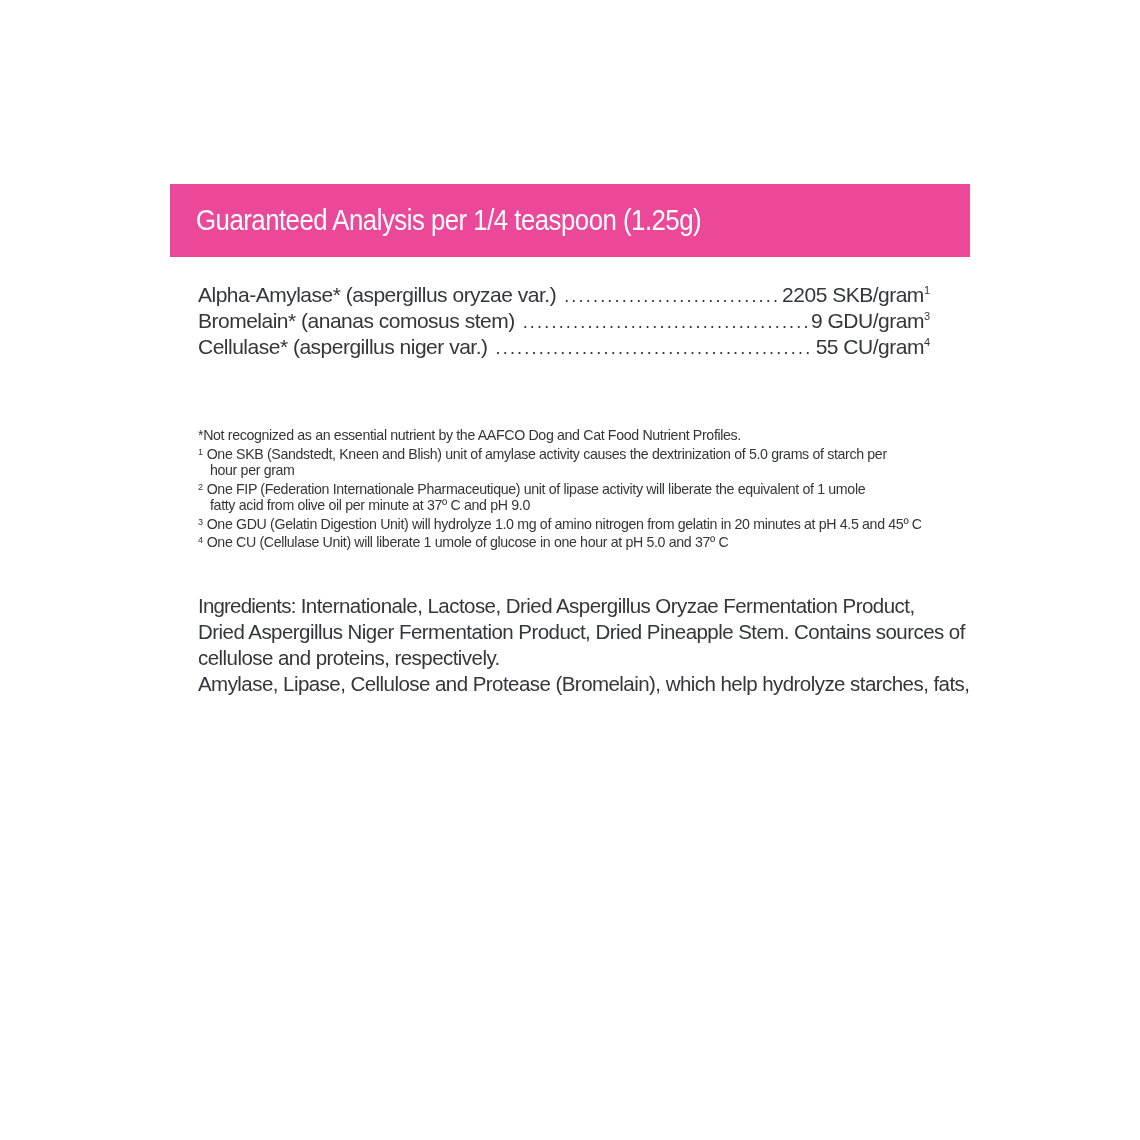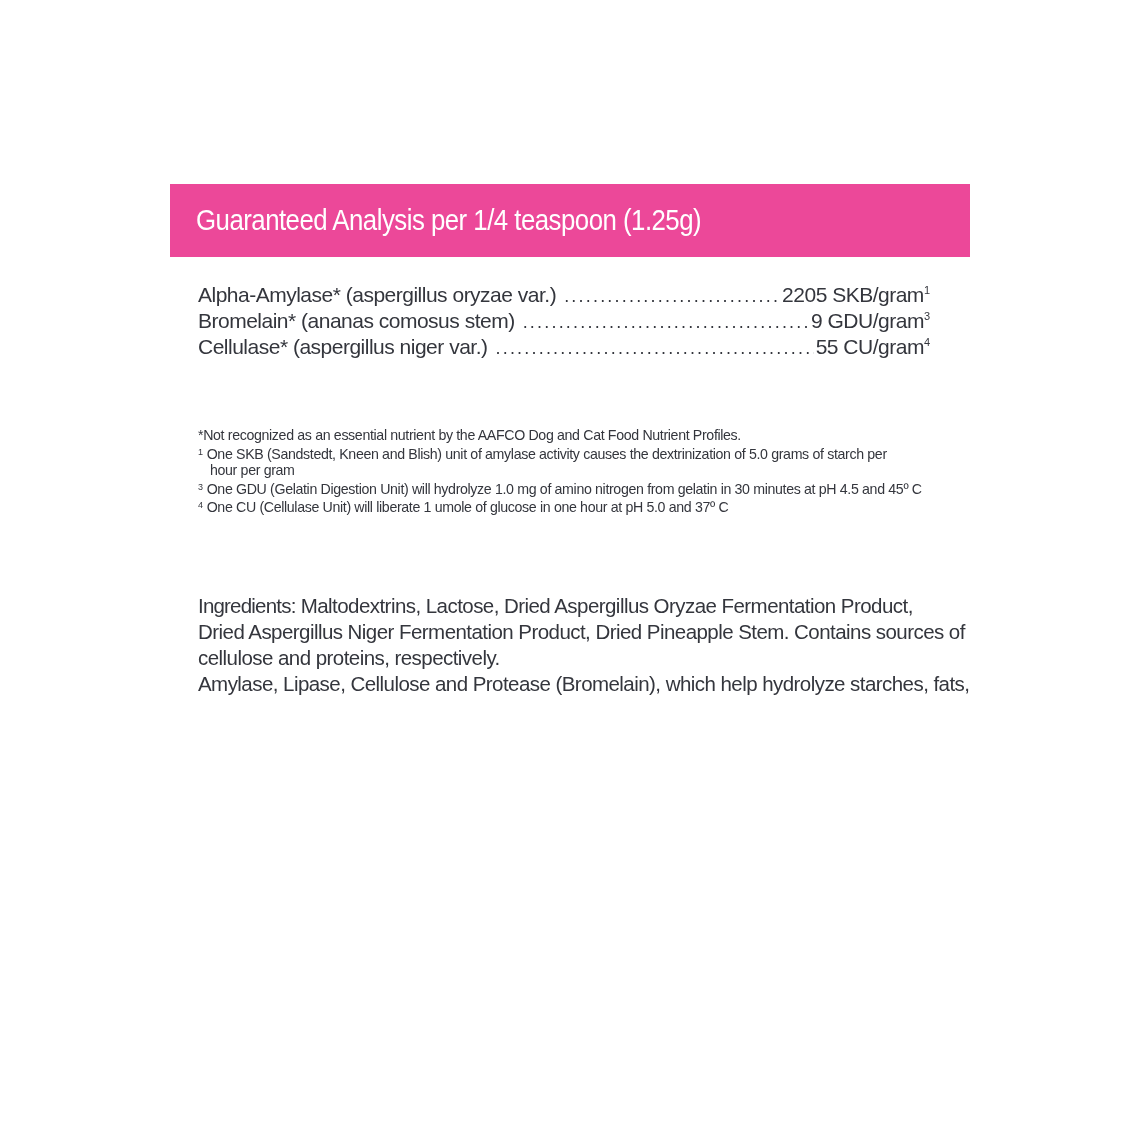--- a/index.html
+++ b/index.html
@@ -135,25 +135,29 @@
   </div>
 </div>
 
 <div class="notes">
   <div class="note">*Not recognized as an essential nutrient by the AAFCO Dog and Cat Food Nutrient Profiles.</div>
   <div class="note">
     <sup>1</sup><span>One SKB (Sandstedt, Kneen and Blish) unit of amylase activity causes the dextrinization of 5.0 grams of starch per</span>
     <span class="cont">hour per gram</span>
   </div>
   <div class="note">
-    <sup>3</sup><span>One GDU (Gelatin Digestion Unit) will hydrolyze 1.0 mg of amino nitrogen from gelatin in 30 minutes at pH 4.5 and 45º C</span>
+    <sup>2</sup><span>One FIP (Federation Internationale Pharmaceutique) unit of lipase activity will liberate the equivalent of 1 umole</span>
+    <span class="cont">fatty acid from olive oil per minute at 37º C and pH 9.0</span>
+  </div>
+  <div class="note">
+    <sup>3</sup><span>One GDU (Gelatin Digestion Unit) will hydrolyze 1.0 mg of amino nitrogen from gelatin in 20 minutes at pH 4.5 and 45º C</span>
   </div>
   <div class="note">
     <sup>4</sup><span>One CU (Cellulase Unit) will liberate 1 umole of glucose in one hour at pH 5.0 and 37º C</span>
   </div>
 </div>
 
 <div class="ingredients">
-  <span class="line"><b>Ingredients:</b><span> Maltodextrins, Lactose, Dried Aspergillus Oryzae Fermentation Product,</span></span>
+  <span class="line"><b>Ingredients:</b><span> Internationale, Lactose, Dried Aspergillus Oryzae Fermentation Product,</span></span>
   <span class="line">Dried Aspergillus Niger Fermentation Product, Dried Pineapple Stem.  Contains sources of</span>
   <span class="line">cellulose and proteins, respectively.</span>
   <span class="line">Amylase, Lipase, Cellulose and Protease (Bromelain), which help hydrolyze starches, fats,</span>
 </div>
 
 </body></html>

